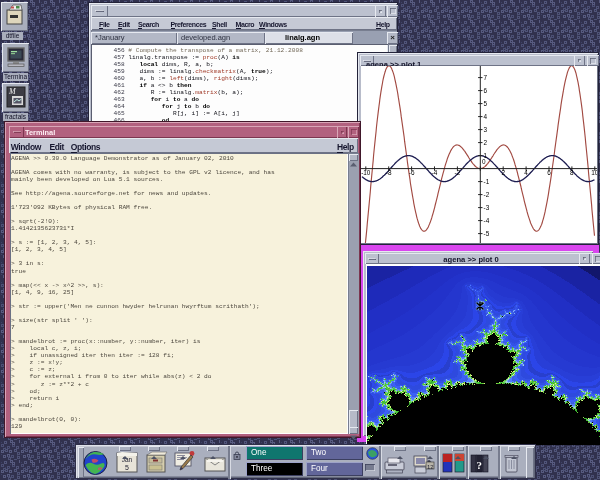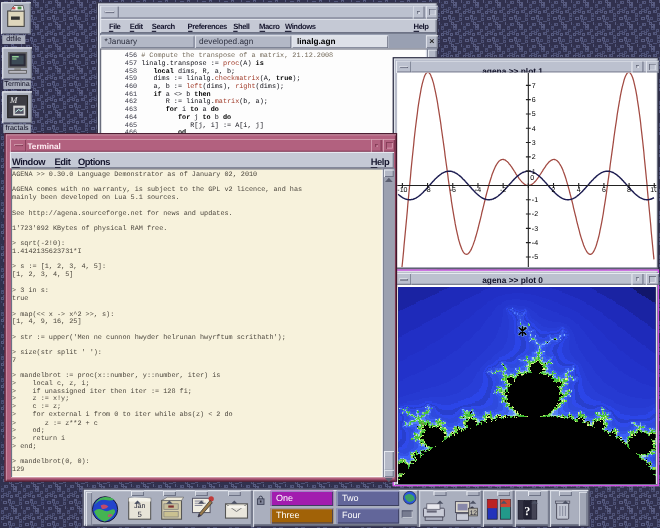--- a/index.html
+++ b/index.html
@@ -77,21 +77,21 @@
       <div style="position:absolute;left:29px;top:17.5px;font:700 7px 'Liberation Sans',sans-serif;color:#16162e;white-space:nowrap;letter-spacing:-0.4px"><span style="border-bottom:1px solid #16162e">E</span>dit</div>
       <div style="position:absolute;left:49px;top:17.5px;font:700 7px 'Liberation Sans',sans-serif;color:#16162e;white-space:nowrap;letter-spacing:-0.4px"><span style="border-bottom:1px solid #16162e">S</span>earch</div>
       <div style="position:absolute;left:81.5px;top:17.5px;font:700 7px 'Liberation Sans',sans-serif;color:#16162e;white-space:nowrap;letter-spacing:-0.4px"><span style="border-bottom:1px solid #16162e">P</span>references</div>
       <div style="position:absolute;left:123px;top:17.5px;font:700 7px 'Liberation Sans',sans-serif;color:#16162e;white-space:nowrap;letter-spacing:-0.4px"><span style="border-bottom:1px solid #16162e">S</span>hell</div>
       <div style="position:absolute;left:146.5px;top:17.5px;font:700 7px 'Liberation Sans',sans-serif;color:#16162e;white-space:nowrap;letter-spacing:-0.4px"><span style="border-bottom:1px solid #16162e">M</span>acro</div>
       <div style="position:absolute;left:170px;top:17.5px;font:700 7px 'Liberation Sans',sans-serif;color:#16162e;white-space:nowrap;letter-spacing:-0.4px"><span style="border-bottom:1px solid #16162e">W</span>indows</div>
       <div style="position:absolute;left:287px;top:17.5px;font:700 7px 'Liberation Sans',sans-serif;color:#16162e;white-space:nowrap;letter-spacing:-0.4px"><span style="border-bottom:1px solid #16162e">H</span>elp</div>
       <div class="a" style="left:2px;top:27px;width:306px;height:14px;background:#99a0b2;box-shadow:inset 1px 1px 0 #787e90"></div>
       <div class="a bv" style="left:2px;top:28.5px;width:86px;height:12.5px;background:#b3b8c6;font:400 7.5px 'Liberation Sans',sans-serif;color:#2e3140;line-height:12px;padding-left:4px">*January</div>
       <div class="a bv" style="left:88px;top:28.5px;width:88px;height:12.5px;background:#b3b8c6;font:400 7.5px 'Liberation Sans',sans-serif;color:#2e3140;line-height:12px;padding-left:4px">developed.agn</div>
-      <div class="a bv" style="left:176px;top:28.5px;width:88px;height:12.5px;background:#dde0e8;font:700 7.5px 'Liberation Sans',sans-serif;color:#000;line-height:12px;padding-left:5px">linalg.agn</div>
+      <div class="a bv" style="left:176px;top:28.5px;width:88px;height:12.5px;background:#dde0e8;font:700 7.5px 'Liberation Sans',sans-serif;color:#000;line-height:12px;padding-left:20px">linalg.agn</div>
       <div class="a bv" style="left:298px;top:28.5px;width:11px;height:12.5px;background:#b3b8c6;font:700 8px 'Liberation Sans',sans-serif;color:#222;text-align:center;line-height:12px">×</div>
       <div class="a" style="left:2px;top:41px;width:297px;height:392px;background:#fdfdfd;box-shadow:inset 1px 1px 0 #5a5e70,inset -1px -1px 0 #e6e9f0"></div>
       <div class="a" style="left:299px;top:41px;width:9px;height:392px;background:#9aa0b2;box-shadow:inset 1px 1px 0 #787e90"></div>
       <div class="a bv" style="left:299.5px;top:42px;width:8px;height:8px;background:#b3b8c6"><svg width="8" height="8">
           <path d="M4 2 L7 6 L1 6 Z" fill="#5a5e70"></path>
         </svg></div>
       <pre class="a" style="left:24.5px;top:43.5px;font-size:6.2px;line-height:7.08px;letter-spacing:0"><span style="color:#3a3a48">456 </span><span style="color:#746a5a"># Compute the transpose of a matrix, 21.12.2008</span>
 <span style="color:#3a3a48">457 </span><span style="color:#101018">linalg.transpose := </span><span style="color:#a03a28">proc</span><span style="color:#101018">(A) </span><span style="color:#000;font-weight:700">is</span>
 <span style="color:#3a3a48">458 </span><span style="color:#101018">   </span><span style="color:#000;font-weight:700">local</span><span style="color:#101018"> dims, R, a, b;</span>
 <span style="color:#3a3a48">459 </span><span style="color:#101018">   dims := linalg.</span><span style="color:#a03a28">checkmatrix</span><span style="color:#101018">(A, </span><span style="color:#000;font-weight:700">true</span><span style="color:#101018">);</span>
@@ -101,21 +101,21 @@
 <span style="color:#3a3a48">463 </span><span style="color:#101018">      </span><span style="color:#000;font-weight:700">for</span><span style="color:#101018"> i </span><span style="color:#000;font-weight:700">to</span><span style="color:#101018"> a </span><span style="color:#000;font-weight:700">do</span>
 <span style="color:#3a3a48">464 </span><span style="color:#101018">         </span><span style="color:#000;font-weight:700">for</span><span style="color:#101018"> j </span><span style="color:#000;font-weight:700">to</span><span style="color:#101018"> b </span><span style="color:#000;font-weight:700">do</span>
 <span style="color:#3a3a48">465 </span><span style="color:#101018">            R[j, i] := A[i, j]</span>
 <span style="color:#3a3a48">466 </span><span style="color:#101018">         </span><span style="color:#000;font-weight:700">od</span></pre>
     </div>
     <div class="a" style="left:357px;top:52px;width:242px;height:193px;background:#b8bcca;border:1px solid #23233a;box-shadow:inset 1px 1px 0 #e6e9f0,inset -1px -1px 0 #6e7386">
       <div class="a bv" style="left:2px;top:2px;width:236px;height:11px;background:#bcc1cf"></div>
       <div class="a bv" style="left:2px;top:2px;width:14px;height:11px;background:#bcc1cf">
         <div class="a" style="left:3px;top:4.5px;width:8px;height:2.2px;background:#9fa3b4;box-shadow:inset 0.7px 0.7px 0 #e6e9f0,inset -0.7px -0.7px 0 #5a5e70"></div>
       </div>
-      <div class="a" style="left:8px;top:6px;width:200px;height:11px;font:700 7.6px 'Liberation Sans',sans-serif;color:#14142a;text-align:center;line-height:11px">agena &gt;&gt; plot 1</div>
+      <div class="a" style="left:8px;top:6px;width:200px;height:11px;font:700 7.6px 'Liberation Sans',sans-serif;color:#14142a;line-height:11px">agena &gt;&gt; plot 1</div>
       <div class="a bv" style="left:216px;top:2px;width:11px;height:11px;background:#bcc1cf">
         <div class="a" style="left:4px;top:4px;width:3px;height:3px;box-shadow:inset 0.7px 0.7px 0 #5a5e70,inset -0.7px -0.7px 0 #e6e9f0;background:#bcc1cf"></div>
       </div>
       <div class="a bv" style="left:229px;top:2px;width:12px;height:11px;background:#bcc1cf">
         <div class="a" style="left:2.5px;top:2.5px;width:6px;height:6px;box-shadow:inset 0.7px 0.7px 0 #5a5e70,inset -0.7px -0.7px 0 #e6e9f0;background:#bcc1cf"></div>
       </div>
       <div class="a" style="left:3px;top:13px;width:236px;height:177px;background:#fff;overflow:hidden">
         <svg width="236" height="177" viewBox="0 0 236 177" style="position:absolute;left:0;top:0">
           <path d="M1.0 208.2L1.5 204.2L2.0 200.0L2.5 195.7L3.0 191.3L3.4 186.7L3.9 182.0L4.4 177.2L4.9 172.4L5.4 167.4L5.9 162.3L6.3 157.2L6.8 152.1L7.3 146.8L7.8 141.6L8.3 136.3L8.8 131.0L9.3 125.7L9.7 120.4L10.2 115.2L10.7 109.9L11.2 104.7L11.7 99.5L12.2 94.4L12.6 89.3L13.1 84.3L13.6 79.4L14.1 74.6L14.6 69.9L15.1 65.2L15.5 60.7L16.0 56.3L16.5 52.0L17.0 47.9L17.5 43.9L18.0 40.0L18.5 36.3L18.9 32.8L19.4 29.4L19.9 26.2L20.4 23.1L20.9 20.2L21.4 17.5L21.8 15.0L22.3 12.7L22.8 10.5L23.3 8.6L23.8 6.8L24.3 5.3L24.7 3.9L25.2 2.7L25.7 1.7L26.2 0.9L26.7 0.3L27.2 -0.1L27.7 -0.3L28.1 -0.3L28.6 -0.1L29.1 0.2L29.6 0.8L30.1 1.5L30.6 2.4L31.0 3.5L31.5 4.7L32.0 6.1L32.5 7.7L33.0 9.4L33.5 11.3L33.9 13.3L34.4 15.5L34.9 17.8L35.4 20.3L35.9 22.8L36.4 25.5L36.9 28.3L37.3 31.2L37.8 34.2L38.3 37.3L38.8 40.4L39.3 43.7L39.8 47.0L40.2 50.4L40.7 53.8L41.2 57.3L41.7 60.8L42.2 64.4L42.7 67.9L43.2 71.5L43.6 75.2L44.1 78.8L44.6 82.4L45.1 86.0L45.6 89.6L46.1 93.2L46.5 96.7L47.0 100.2L47.5 103.7L48.0 107.1L48.5 110.4L49.0 113.7L49.4 117.0L49.9 120.1L50.4 123.2L50.9 126.2L51.4 129.2L51.9 132.0L52.4 134.7L52.8 137.3L53.3 139.9L53.8 142.3L54.3 144.6L54.8 146.8L55.3 148.9L55.7 150.8L56.2 152.7L56.7 154.4L57.2 156.0L57.7 157.5L58.2 158.8L58.6 160.0L59.1 161.1L59.6 162.1L60.1 162.9L60.6 163.6L61.1 164.2L61.6 164.6L62.0 164.9L62.5 165.1L63.0 165.2L63.5 165.1L64.0 165.0L64.5 164.7L64.9 164.3L65.4 163.8L65.9 163.1L66.4 162.4L66.9 161.6L67.4 160.7L67.8 159.6L68.3 158.5L68.8 157.3L69.3 156.0L69.8 154.6L70.3 153.2L70.8 151.7L71.2 150.1L71.7 148.5L72.2 146.8L72.7 145.0L73.2 143.2L73.7 141.3L74.1 139.5L74.6 137.5L75.1 135.6L75.6 133.6L76.1 131.6L76.6 129.6L77.0 127.6L77.5 125.6L78.0 123.6L78.5 121.6L79.0 119.6L79.5 117.6L80.0 115.6L80.4 113.6L80.9 111.7L81.4 109.8L81.9 107.9L82.4 106.1L82.9 104.3L83.3 102.6L83.8 100.8L84.3 99.2L84.8 97.6L85.3 96.1L85.8 94.6L86.2 93.1L86.7 91.8L87.2 90.5L87.7 89.2L88.2 88.1L88.7 87.0L89.2 85.9L89.6 85.0L90.1 84.1L90.6 83.3L91.1 82.5L91.6 81.8L92.1 81.2L92.5 80.7L93.0 80.2L93.5 79.9L94.0 79.5L94.5 79.3L95.0 79.1L95.4 79.0L95.9 78.9L96.4 79.0L96.9 79.0L97.4 79.2L97.9 79.4L98.4 79.6L98.8 79.9L99.3 80.3L99.8 80.7L100.3 81.1L100.8 81.6L101.3 82.1L101.7 82.7L102.2 83.3L102.7 83.9L103.2 84.6L103.7 85.2L104.2 85.9L104.6 86.7L105.1 87.4L105.6 88.1L106.1 88.9L106.6 89.7L107.1 90.4L107.6 91.2L108.0 92.0L108.5 92.7L109.0 93.5L109.5 94.2L110.0 94.9L110.5 95.6L110.9 96.3L111.4 96.9L111.9 97.6L112.4 98.2L112.9 98.7L113.4 99.3L113.8 99.8L114.3 100.2L114.8 100.7L115.3 101.0L115.8 101.4L116.3 101.7L116.8 102.0L117.2 102.2L117.7 102.4L118.2 102.5L118.7 102.6L119.2 102.6L119.7 102.6L120.1 102.5L120.6 102.4L121.1 102.3L121.6 102.1L122.1 101.8L122.6 101.6L123.0 101.2L123.5 100.9L124.0 100.5L124.5 100.0L125.0 99.5L125.5 99.0L126.0 98.5L126.4 97.9L126.9 97.3L127.4 96.6L127.9 95.9L128.4 95.3L128.9 94.6L129.3 93.8L129.8 93.1L130.3 92.3L130.8 91.6L131.3 90.8L131.8 90.1L132.3 89.3L132.7 88.5L133.2 87.8L133.7 87.0L134.2 86.3L134.7 85.6L135.2 84.9L135.6 84.2L136.1 83.6L136.6 83.0L137.1 82.4L137.6 81.9L138.1 81.3L138.5 80.9L139.0 80.5L139.5 80.1L140.0 79.8L140.5 79.5L141.0 79.3L141.5 79.1L141.9 79.0L142.4 78.9L142.9 79.0L143.4 79.0L143.9 79.2L144.4 79.4L144.8 79.7L145.3 80.0L145.8 80.5L146.3 81.0L146.8 81.5L147.3 82.2L147.7 82.9L148.2 83.7L148.7 84.5L149.2 85.4L149.7 86.4L150.2 87.5L150.7 88.6L151.1 89.8L151.6 91.1L152.1 92.4L152.6 93.8L153.1 95.3L153.6 96.8L154.0 98.4L154.5 100.0L155.0 101.7L155.5 103.4L156.0 105.2L156.5 107.0L156.9 108.8L157.4 110.7L157.9 112.6L158.4 114.6L158.9 116.5L159.4 118.5L159.9 120.5L160.3 122.5L160.8 124.6L161.3 126.6L161.8 128.6L162.3 130.6L162.8 132.6L163.2 134.6L163.7 136.6L164.2 138.5L164.7 140.4L165.2 142.3L165.7 144.1L166.1 145.9L166.6 147.6L167.1 149.3L167.6 150.9L168.1 152.4L168.6 153.9L169.1 155.3L169.5 156.7L170.0 157.9L170.5 159.1L171.0 160.1L171.5 161.1L172.0 162.0L172.4 162.8L172.9 163.5L173.4 164.0L173.9 164.5L174.4 164.8L174.9 165.1L175.3 165.2L175.8 165.2L176.3 165.0L176.8 164.8L177.3 164.4L177.8 163.9L178.3 163.3L178.7 162.5L179.2 161.6L179.7 160.6L180.2 159.4L180.7 158.2L181.2 156.8L181.6 155.2L182.1 153.6L182.6 151.8L183.1 149.9L183.6 147.9L184.1 145.7L184.5 143.5L185.0 141.1L185.5 138.6L186.0 136.1L186.5 133.4L187.0 130.6L187.5 127.7L187.9 124.8L188.4 121.7L188.9 118.6L189.4 115.4L189.9 112.1L190.4 108.8L190.8 105.4L191.3 102.0L191.8 98.5L192.3 95.0L192.8 91.4L193.3 87.8L193.7 84.2L194.2 80.6L194.7 77.0L195.2 73.4L195.7 69.8L196.2 66.2L196.7 62.6L197.1 59.1L197.6 55.6L198.1 52.1L198.6 48.7L199.1 45.4L199.6 42.1L200.0 38.9L200.5 35.7L201.0 32.7L201.5 29.8L202.0 26.9L202.5 24.2L202.9 21.6L203.4 19.1L203.9 16.7L204.4 14.4L204.9 12.3L205.4 10.4L205.9 8.6L206.3 6.9L206.8 5.4L207.3 4.1L207.8 2.9L208.3 1.9L208.8 1.1L209.2 0.5L209.7 0.0L210.2 -0.2L210.7 -0.3L211.2 -0.2L211.7 0.1L212.1 0.6L212.6 1.3L213.1 2.2L213.6 3.3L214.1 4.5L214.6 6.0L215.1 7.7L215.5 9.5L216.0 11.6L216.5 13.8L217.0 16.2L217.5 18.8L218.0 21.6L218.4 24.6L218.9 27.7L219.4 31.0L219.9 34.5L220.4 38.1L220.9 41.9L221.4 45.8L221.8 49.9L222.3 54.1L222.8 58.4L223.3 62.9L223.8 67.5L224.3 72.2L224.7 76.9L225.2 81.8L225.7 86.8L226.2 91.8L226.7 96.9L227.2 102.0L227.6 107.2L228.1 112.5L228.6 117.7L229.1 123.0L229.6 128.3L230.1 133.6L230.6 138.9L231.0 144.2L231.5 149.4L232.0 154.6L232.5 159.7L233.0 164.8L233.5 169.8" fill="none" stroke="#a24a42" stroke-width="1.15"></path>
           <path d="M1.0 110.6L1.5 111.1L2.0 111.5L2.5 111.9L3.0 112.2L3.4 112.6L3.9 112.9L4.4 113.3L4.9 113.6L5.4 113.9L5.9 114.1L6.3 114.4L6.8 114.6L7.3 114.8L7.8 115.0L8.3 115.1L8.8 115.3L9.3 115.4L9.7 115.5L10.2 115.5L10.7 115.6L11.2 115.6L11.7 115.6L12.2 115.6L12.6 115.5L13.1 115.4L13.6 115.4L14.1 115.2L14.6 115.1L15.1 114.9L15.5 114.8L16.0 114.5L16.5 114.3L17.0 114.1L17.5 113.8L18.0 113.5L18.5 113.2L18.9 112.9L19.4 112.5L19.9 112.2L20.4 111.8L20.9 111.4L21.4 111.0L21.8 110.5L22.3 110.1L22.8 109.6L23.3 109.2L23.8 108.7L24.3 108.2L24.7 107.7L25.2 107.2L25.7 106.7L26.2 106.2L26.7 105.6L27.2 105.1L27.7 104.5L28.1 104.0L28.6 103.4L29.1 102.9L29.6 102.4L30.1 101.8L30.6 101.3L31.0 100.7L31.5 100.2L32.0 99.6L32.5 99.1L33.0 98.6L33.5 98.1L33.9 97.5L34.4 97.0L34.9 96.5L35.4 96.1L35.9 95.6L36.4 95.1L36.9 94.7L37.3 94.3L37.8 93.9L38.3 93.5L38.8 93.1L39.3 92.7L39.8 92.4L40.2 92.0L40.7 91.7L41.2 91.4L41.7 91.2L42.2 90.9L42.7 90.7L43.2 90.5L43.6 90.3L44.1 90.1L44.6 90.0L45.1 89.9L45.6 89.8L46.1 89.7L46.5 89.6L47.0 89.6L47.5 89.6L48.0 89.6L48.5 89.7L49.0 89.7L49.4 89.8L49.9 89.9L50.4 90.1L50.9 90.2L51.4 90.4L51.9 90.6L52.4 90.8L52.8 91.1L53.3 91.3L53.8 91.6L54.3 91.9L54.8 92.2L55.3 92.6L55.7 92.9L56.2 93.3L56.7 93.7L57.2 94.1L57.7 94.5L58.2 95.0L58.6 95.4L59.1 95.9L59.6 96.4L60.1 96.9L60.6 97.3L61.1 97.9L61.6 98.4L62.0 98.9L62.5 99.4L63.0 100.0L63.5 100.5L64.0 101.0L64.5 101.6L64.9 102.1L65.4 102.7L65.9 103.2L66.4 103.8L66.9 104.3L67.4 104.9L67.8 105.4L68.3 106.0L68.8 106.5L69.3 107.0L69.8 107.5L70.3 108.0L70.8 108.5L71.2 109.0L71.7 109.5L72.2 109.9L72.7 110.4L73.2 110.8L73.7 111.2L74.1 111.6L74.6 112.0L75.1 112.4L75.6 112.7L76.1 113.1L76.6 113.4L77.0 113.7L77.5 114.0L78.0 114.2L78.5 114.5L79.0 114.7L79.5 114.9L80.0 115.0L80.4 115.2L80.9 115.3L81.4 115.4L81.9 115.5L82.4 115.6L82.9 115.6L83.3 115.6L83.8 115.6L84.3 115.6L84.8 115.5L85.3 115.4L85.8 115.3L86.2 115.2L86.7 115.0L87.2 114.9L87.7 114.7L88.2 114.4L88.7 114.2L89.2 114.0L89.6 113.7L90.1 113.4L90.6 113.1L91.1 112.7L91.6 112.4L92.1 112.0L92.5 111.6L93.0 111.2L93.5 110.8L94.0 110.4L94.5 109.9L95.0 109.4L95.4 109.0L95.9 108.5L96.4 108.0L96.9 107.5L97.4 107.0L97.9 106.5L98.4 105.9L98.8 105.4L99.3 104.9L99.8 104.3L100.3 103.8L100.8 103.2L101.3 102.7L101.7 102.1L102.2 101.6L102.7 101.0L103.2 100.5L103.7 99.9L104.2 99.4L104.6 98.9L105.1 98.3L105.6 97.8L106.1 97.3L106.6 96.8L107.1 96.3L107.6 95.9L108.0 95.4L108.5 94.9L109.0 94.5L109.5 94.1L110.0 93.7L110.5 93.3L110.9 92.9L111.4 92.6L111.9 92.2L112.4 91.9L112.9 91.6L113.4 91.3L113.8 91.0L114.3 90.8L114.8 90.6L115.3 90.4L115.8 90.2L116.3 90.1L116.8 89.9L117.2 89.8L117.7 89.7L118.2 89.7L118.7 89.6L119.2 89.6L119.7 89.6L120.1 89.6L120.6 89.7L121.1 89.8L121.6 89.9L122.1 90.0L122.6 90.1L123.0 90.3L123.5 90.5L124.0 90.7L124.5 90.9L125.0 91.2L125.5 91.4L126.0 91.7L126.4 92.0L126.9 92.4L127.4 92.7L127.9 93.1L128.4 93.5L128.9 93.9L129.3 94.3L129.8 94.7L130.3 95.2L130.8 95.6L131.3 96.1L131.8 96.6L132.3 97.1L132.7 97.6L133.2 98.1L133.7 98.6L134.2 99.1L134.7 99.7L135.2 100.2L135.6 100.7L136.1 101.3L136.6 101.8L137.1 102.4L137.6 102.9L138.1 103.5L138.5 104.0L139.0 104.6L139.5 105.1L140.0 105.7L140.5 106.2L141.0 106.7L141.5 107.2L141.9 107.7L142.4 108.2L142.9 108.7L143.4 109.2L143.9 109.7L144.4 110.1L144.8 110.6L145.3 111.0L145.8 111.4L146.3 111.8L146.8 112.2L147.3 112.5L147.7 112.9L148.2 113.2L148.7 113.5L149.2 113.8L149.7 114.1L150.2 114.3L150.7 114.6L151.1 114.8L151.6 114.9L152.1 115.1L152.6 115.2L153.1 115.4L153.6 115.5L154.0 115.5L154.5 115.6L155.0 115.6L155.5 115.6L156.0 115.6L156.5 115.5L156.9 115.5L157.4 115.4L157.9 115.3L158.4 115.1L158.9 115.0L159.4 114.8L159.9 114.6L160.3 114.3L160.8 114.1L161.3 113.8L161.8 113.6L162.3 113.2L162.8 112.9L163.2 112.6L163.7 112.2L164.2 111.8L164.7 111.4L165.2 111.0L165.7 110.6L166.1 110.2L166.6 109.7L167.1 109.2L167.6 108.8L168.1 108.3L168.6 107.8L169.1 107.3L169.5 106.7L170.0 106.2L170.5 105.7L171.0 105.2L171.5 104.6L172.0 104.1L172.4 103.5L172.9 103.0L173.4 102.4L173.9 101.9L174.4 101.3L174.9 100.8L175.3 100.2L175.8 99.7L176.3 99.2L176.8 98.6L177.3 98.1L177.8 97.6L178.3 97.1L178.7 96.6L179.2 96.1L179.7 95.7L180.2 95.2L180.7 94.8L181.2 94.3L181.6 93.9L182.1 93.5L182.6 93.1L183.1 92.8L183.6 92.4L184.1 92.1L184.5 91.8L185.0 91.5L185.5 91.2L186.0 90.9L186.5 90.7L187.0 90.5L187.5 90.3L187.9 90.1L188.4 90.0L188.9 89.9L189.4 89.8L189.9 89.7L190.4 89.6L190.8 89.6L191.3 89.6L191.8 89.6L192.3 89.7L192.8 89.7L193.3 89.8L193.7 89.9L194.2 90.0L194.7 90.2L195.2 90.4L195.7 90.6L196.2 90.8L196.7 91.0L197.1 91.3L197.6 91.6L198.1 91.9L198.6 92.2L199.1 92.5L199.6 92.9L200.0 93.3L200.5 93.6L201.0 94.1L201.5 94.5L202.0 94.9L202.5 95.4L202.9 95.8L203.4 96.3L203.9 96.8L204.4 97.3L204.9 97.8L205.4 98.3L205.9 98.8L206.3 99.4L206.8 99.9L207.3 100.4L207.8 101.0L208.3 101.5L208.8 102.1L209.2 102.6L209.7 103.2L210.2 103.7L210.7 104.3L211.2 104.8L211.7 105.3L212.1 105.9L212.6 106.4L213.1 106.9L213.6 107.4L214.1 108.0L214.6 108.4L215.1 108.9L215.5 109.4L216.0 109.9L216.5 110.3L217.0 110.8L217.5 111.2L218.0 111.6L218.4 112.0L218.9 112.3L219.4 112.7L219.9 113.0L220.4 113.4L220.9 113.7L221.4 113.9L221.8 114.2L222.3 114.4L222.8 114.6L223.3 114.8L223.8 115.0L224.3 115.2L224.7 115.3L225.2 115.4L225.7 115.5L226.2 115.5L226.7 115.6L227.2 115.6L227.6 115.6L228.1 115.6L228.6 115.5L229.1 115.4L229.6 115.3L230.1 115.2L230.6 115.1L231.0 114.9L231.5 114.7L232.0 114.5L232.5 114.2L233.0 114.0L233.5 113.7" fill="none" stroke="#1c1c50" stroke-width="1.3"></path>
@@ -165,21 +165,21 @@
             <text x="122.5" y="65.8" text-anchor="start">3</text>
             <text x="122.5" y="52.8" text-anchor="start">4</text>
             <text x="122.5" y="39.8" text-anchor="start">5</text>
             <text x="122.5" y="26.8" text-anchor="start">6</text>
             <text x="122.5" y="13.8" text-anchor="start">7</text>
             <text x="121.0" y="97.6" text-anchor="start">0</text>
           </g>
         </svg>
       </div>
     </div>
-    <div class="a" style="left:357px;top:245px;width:242px;height:197px;background:#b8bcca;border:1px solid #d946ef;box-shadow:inset 1px 1px 0 #e6e9f0,inset -1px -1px 0 #6e7386">
+    <div class="a" style="left:357px;top:245px;width:242px;height:197px;background:#b8bcca;border:6px solid #d946ef;box-shadow:inset 1px 1px 0 #e6e9f0,inset -1px -1px 0 #6e7386">
       <div class="a bv" style="left:2px;top:2px;width:236px;height:11px;background:#bcc1cf"></div>
       <div class="a bv" style="left:2px;top:2px;width:14px;height:11px;background:#bcc1cf">
         <div class="a" style="left:3px;top:4.5px;width:8px;height:2.2px;background:#9fa3b4;box-shadow:inset 0.7px 0.7px 0 #e6e9f0,inset -0.7px -0.7px 0 #5a5e70"></div>
       </div>
       <div class="a" style="left:8px;top:2.5px;width:200px;height:11px;font:700 7.6px 'Liberation Sans',sans-serif;color:#14142a;text-align:center;line-height:11px">agena &gt;&gt; plot 0</div>
       <div class="a bv" style="left:216px;top:2px;width:11px;height:11px;background:#bcc1cf">
         <div class="a" style="left:4px;top:4px;width:3px;height:3px;box-shadow:inset 0.7px 0.7px 0 #5a5e70,inset -0.7px -0.7px 0 #e6e9f0;background:#bcc1cf"></div>
       </div>
       <div class="a bv" style="left:229px;top:2px;width:12px;height:11px;background:#bcc1cf">
         <div class="a" style="left:2.5px;top:2.5px;width:6px;height:6px;box-shadow:inset 0.7px 0.7px 0 #5a5e70,inset -0.7px -0.7px 0 #e6e9f0;background:#bcc1cf"></div>
@@ -348,23 +348,23 @@
         </svg></div>
       <div class="a bv" style="left:131px;top:0.5px;width:12px;height:5px;background:#aaafbe"><svg width="12" height="5">
           <path d="M6 1 L9 4 L3 4 Z" fill="#4d5264"></path>
         </svg></div>
       <div class="a" style="left:152px;top:1px;width:1.5px;height:33px;background:#777c8e;box-shadow:1px 0 0 #d8dbe4"></div>
       <div class="a" style="left:156.5px;top:0.5px"><svg width="8" height="9">
           <rect x="1" y="3.5" width="6" height="5" fill="#83889c" stroke="#3a3f52" stroke-width="0.8"></rect>
           <path d="M2.4 3.5 V2.6 Q2.4 1 4 1 Q5.6 1 5.6 2.6 V3.5" fill="none" stroke="#3a3f52" stroke-width="0.9"></path>
           <rect x="3.3" y="5" width="1.4" height="1.8" fill="#2a2a38"></rect>
         </svg></div>
-      <div class="a" style="left:170px;top:0.5px;width:57px;height:14px;background:#a21caf;box-shadow:inset 1px 1px 0 #9da2c8,inset -1px -1px 0 #3c3f60;font:400 8.2px 'Liberation Sans',sans-serif;color:#fff;line-height:14px;padding-left:5px">One</div>
+      <div class="a" style="left:170px;top:0.5px;width:57px;height:14px;background:#0f766e;box-shadow:inset 1px 1px 0 #9da2c8,inset -1px -1px 0 #3c3f60;font:400 8.2px 'Liberation Sans',sans-serif;color:#fff;line-height:14px;padding-left:5px">One</div>
       <div class="a" style="left:230px;top:0.5px;width:57px;height:14px;background:#62669a;box-shadow:inset 1px 1px 0 #9da2c8,inset -1px -1px 0 #3c3f60;font:400 8.2px 'Liberation Sans',sans-serif;color:#fff;line-height:14px;padding-left:5px">Two</div>
-      <div class="a" style="left:170px;top:16.5px;width:57px;height:14px;background:#a16207;box-shadow:inset 1px 1px 0 #9da2c8,inset -1px -1px 0 #3c3f60;font:400 8.2px 'Liberation Sans',sans-serif;color:#fff;line-height:14px;padding-left:5px">Three</div>
+      <div class="a" style="left:170px;top:16.5px;width:57px;height:14px;background:#000000;box-shadow:inset 1px 1px 0 #9da2c8,inset -1px -1px 0 #3c3f60;font:400 8.2px 'Liberation Sans',sans-serif;color:#fff;line-height:14px;padding-left:5px">Three</div>
       <div class="a" style="left:230px;top:16.5px;width:57px;height:14px;background:#62669a;box-shadow:inset 1px 1px 0 #9da2c8,inset -1px -1px 0 #3c3f60;font:400 8.2px 'Liberation Sans',sans-serif;color:#fff;line-height:14px;padding-left:5px">Four</div>
       <div class="a" style="left:290px;top:1px"><svg width="13" height="13">
           <circle cx="6.5" cy="6.5" r="5.8" fill="#2b55dd" stroke="#223" stroke-width="0.6"></circle>
           <path d="M2 5 Q5 2 8 3.5 Q11 5 11 8 Q8 11 5 10 Q2 8 2 5Z" fill="#3fae4f" fill-opacity="0.85"></path>
         </svg></div>
       <div class="a" style="left:289px;top:19px;width:10px;height:7px;background:#777c90;box-shadow:inset 0.7px 0.7px 0 #3c405a,inset -0.7px -0.7px 0 #d8dbe4"></div>
       <div class="a" style="left:303px;top:1px;width:1.5px;height:33px;background:#777c8e;box-shadow:1px 0 0 #d8dbe4"></div>
       <div class="a" style="left:308px;top:12px"><svg width="22" height="17">
           <rect x="1" y="5" width="19" height="8" rx="1" fill="#c9ccd8" stroke="#445" stroke-width="0.8"></rect>
           <rect x="4" y="1" width="12" height="5" fill="#e8e8ee" stroke="#556" stroke-width="0.7"></rect>

